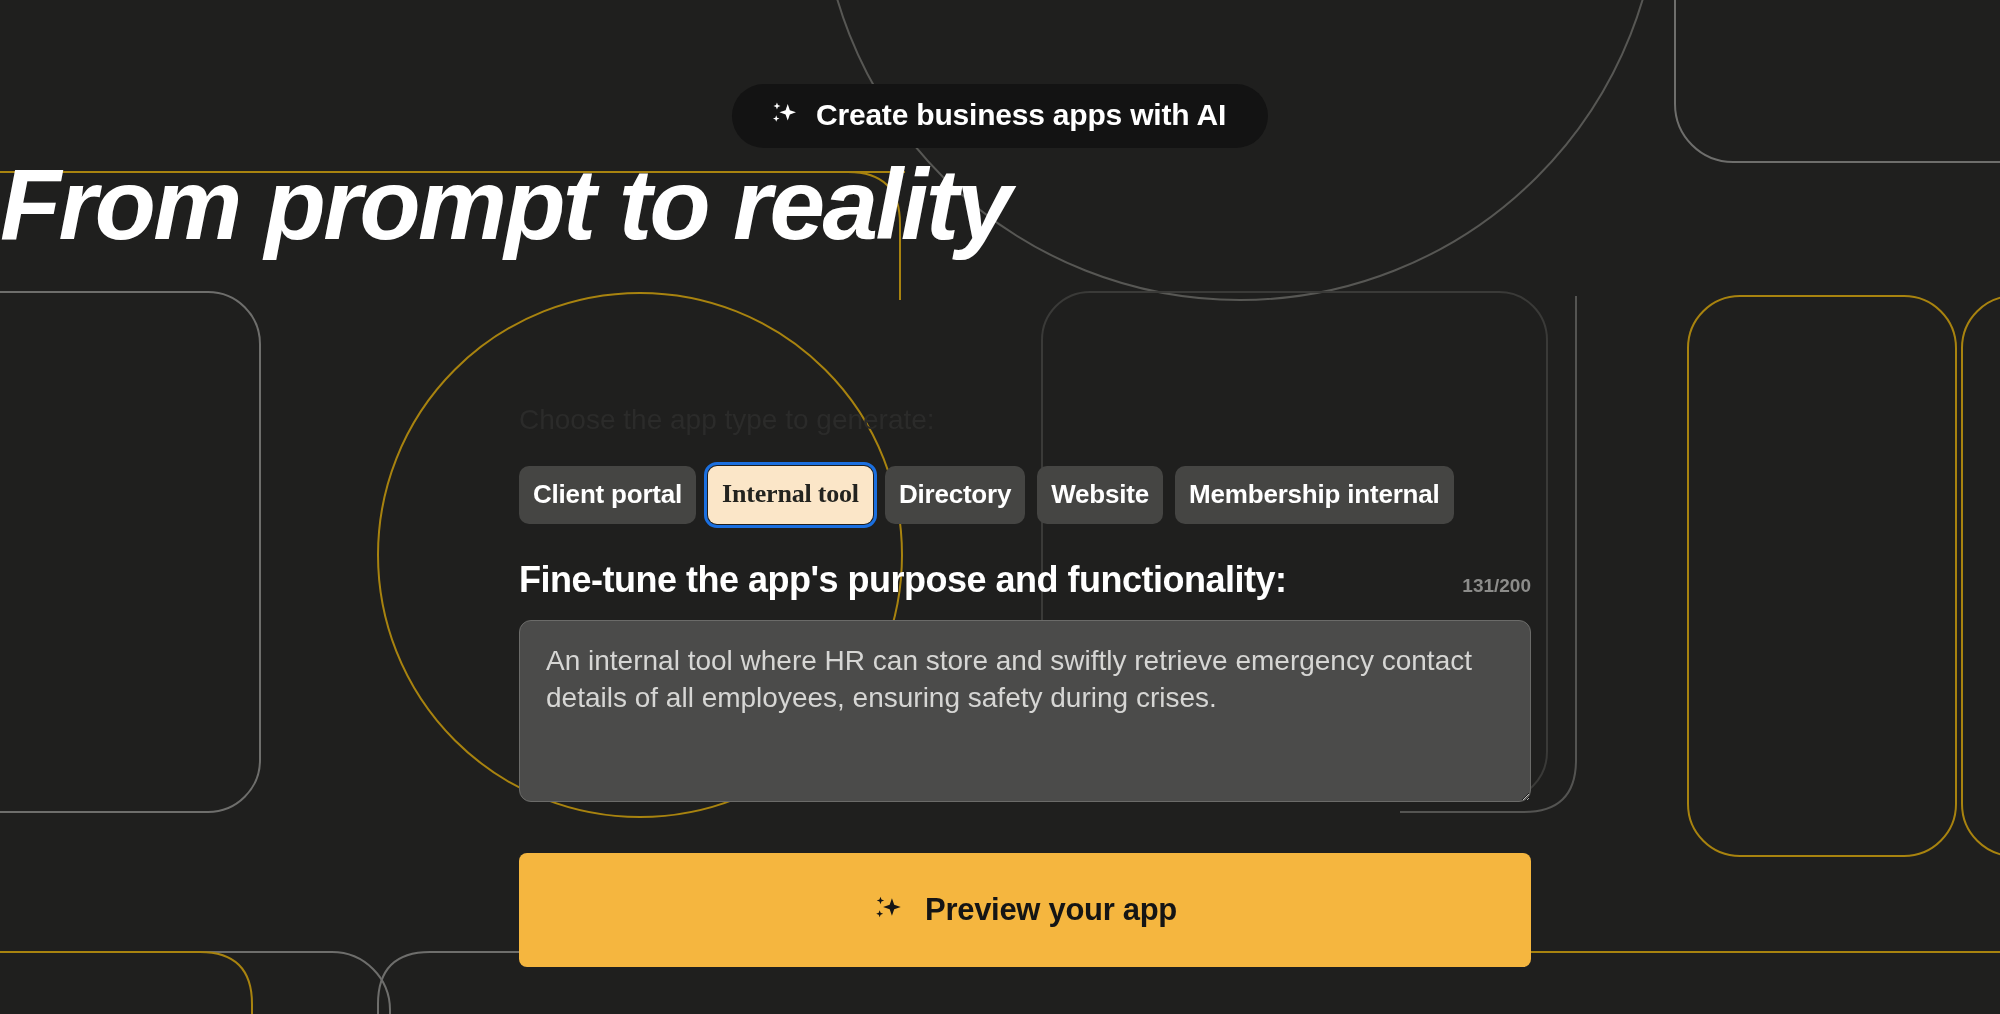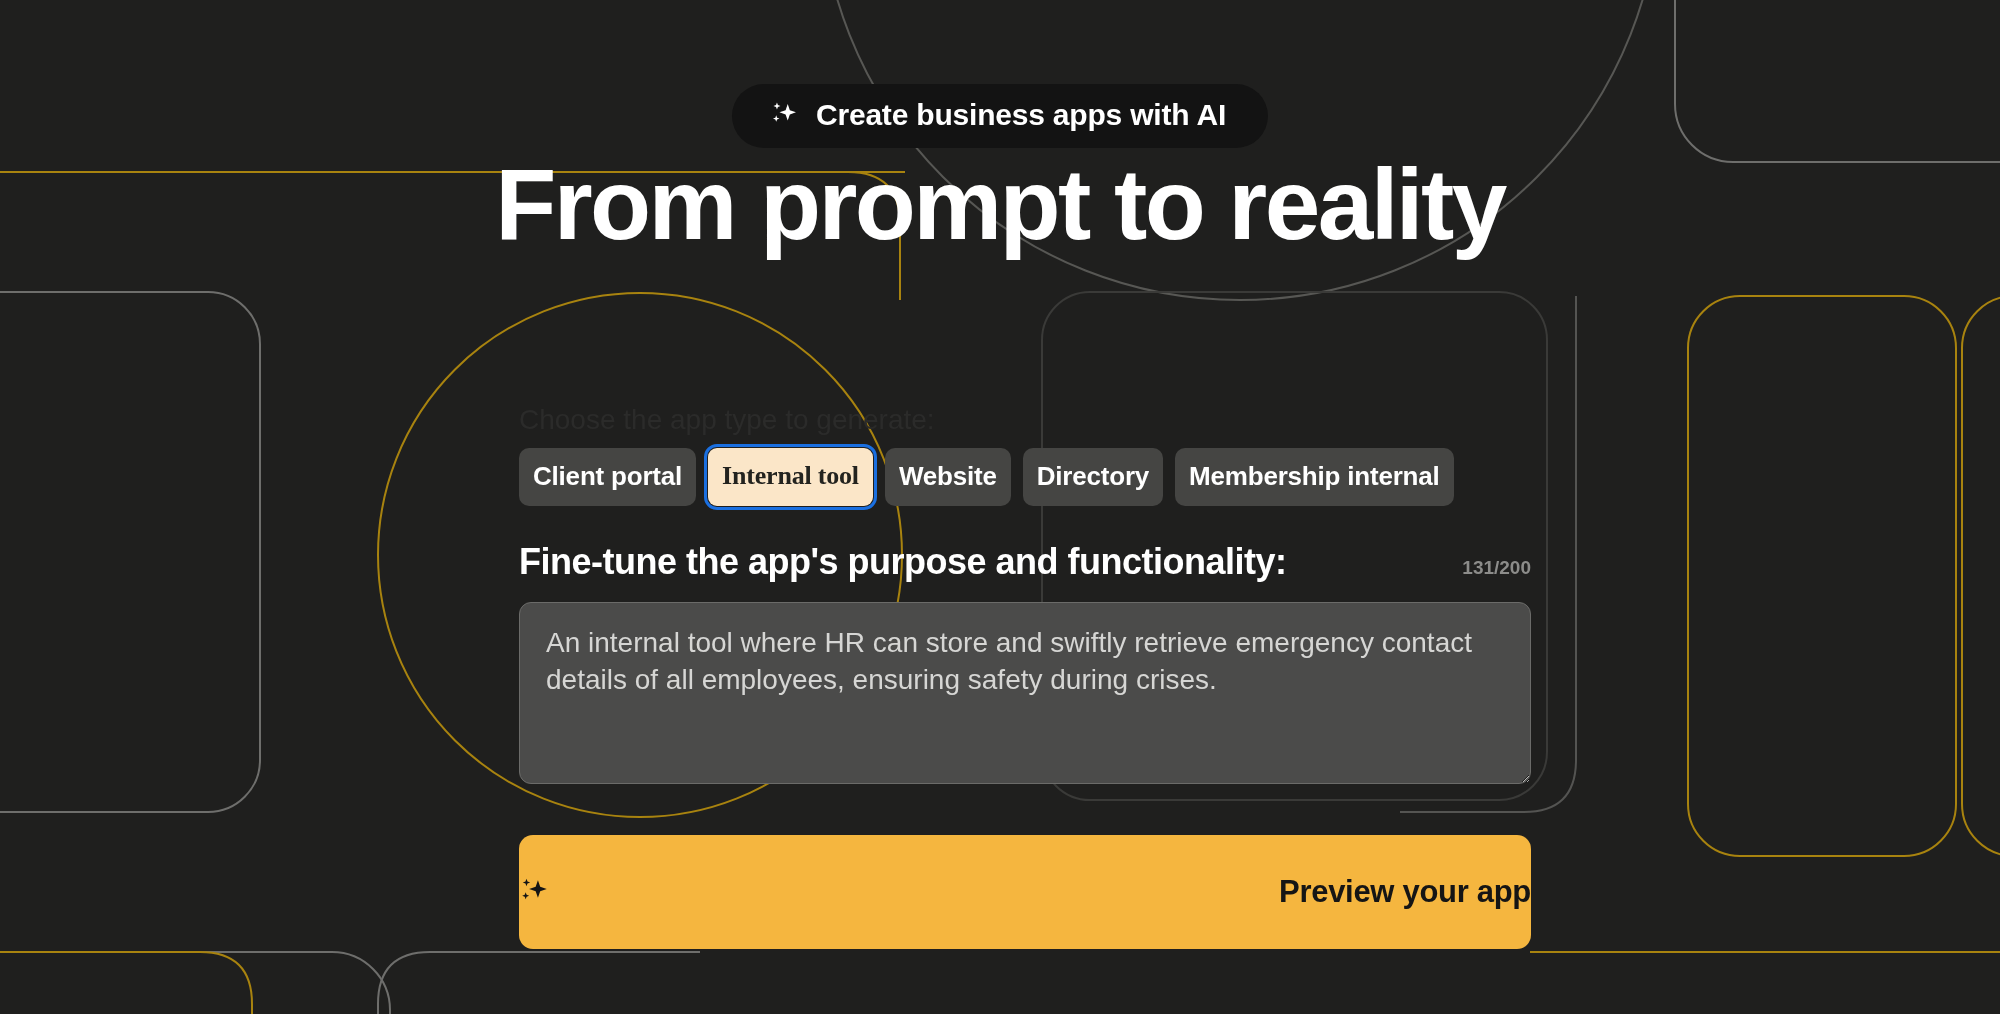--- a/index.html
+++ b/index.html
@@ -61,44 +61,44 @@
     line-height: 1;
   }
   .sparkle-svg { display: block; }
 
   
   .hero-title {
     position: absolute;
     top: 148px;
     left: 0;
     width: 2000px;
-    text-align: center;
     color: #ffffff;
     font-size: 100px;
     font-weight: 700;
     letter-spacing: -2.6px;
     line-height: 1.12;
     white-space: nowrap;
+    font-style: italic;
   }
 
   
   .form-wrap {
     position: absolute;
     left: 519px;
     top: 406px;
     width: 1012px;
   }
 
   .choose-label {
     color: #2b2b2a;
     font-size: 28px;
     font-weight: 400;
     letter-spacing: 0px;
     line-height: 1;
-    margin-bottom: 14px;
+    margin-bottom: 32px;
     user-select: none;
   }
 
   .pill-row {
     display: flex;
     gap: 12px;
     align-items: center;
     margin-top: 4px;
   }
 
@@ -162,28 +162,28 @@
     display: block;
   }
 
   .cta-button {
     margin-top: 51px;
     width: 1012px;
     height: 114px;
     background: #f5b63f;
     color: #151515;
     border: none;
-    border-radius: 14px;
+    border-radius: 8px;
     font-family: "Liberation Sans", sans-serif;
     font-size: 31px;
     font-weight: 700;
     letter-spacing: -0.3px;
     display: flex;
     align-items: center;
-    justify-content: space-between;
+    justify-content: center;
     gap: 20px;
     cursor: pointer;
   }
 </style>
 </head>
 <body>
 
 <div id="stage">
 
   <svg id="bg-decor" viewBox="0 0 2000 1014" width="2000" height="1014" xmlns="http://www.w3.org/2000/svg" aria-hidden="true">
@@ -248,22 +248,22 @@
 
     <h1 class="hero-title">From prompt to reality</h1>
 
     <div class="form-wrap">
 
       <div class="choose-label">Choose the app type to generate:</div>
 
       <div class="pill-row">
         <button class="type-pill">Client portal</button>
         <button class="type-pill selected">Internal tool</button>
+        <button class="type-pill">Directory</button>
         <button class="type-pill">Website</button>
-        <button class="type-pill">Directory</button>
         <button class="type-pill">Membership internal</button>
       </div>
 
       <div class="finetune-row">
         <div class="finetune-label">Fine-tune the app's purpose and functionality:</div>
         <div class="char-counter">131/200</div>
       </div>
 
       <textarea class="prompt-area" spellcheck="false" placeholder="Describe your app..." style="">An internal tool where HR can store and swiftly retrieve emergency contact details of all employees, ensuring safety during crises.</textarea>
 

